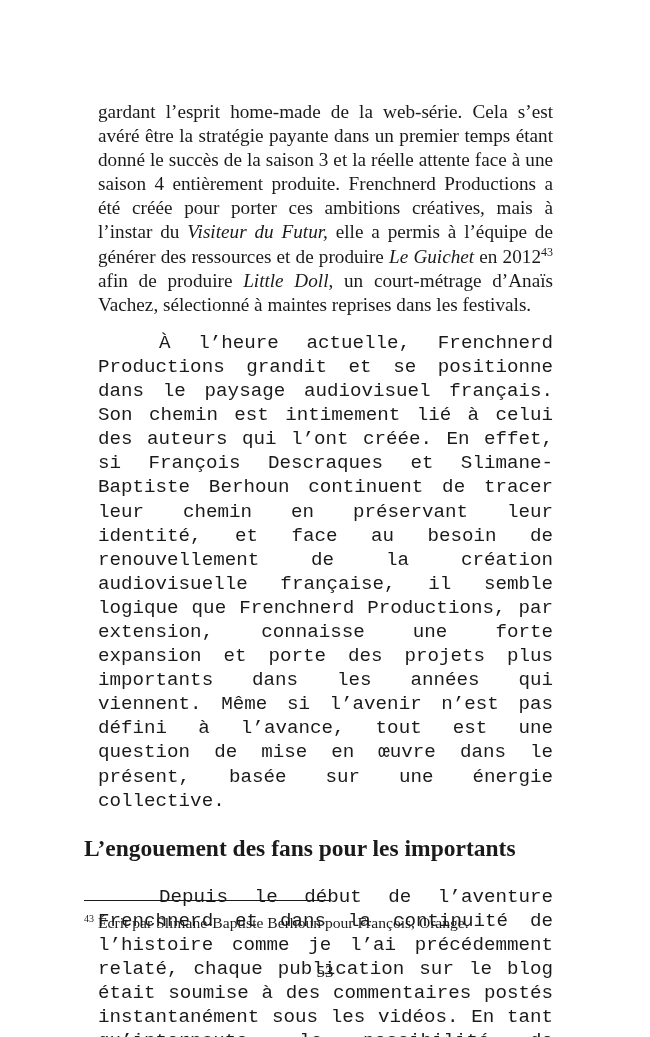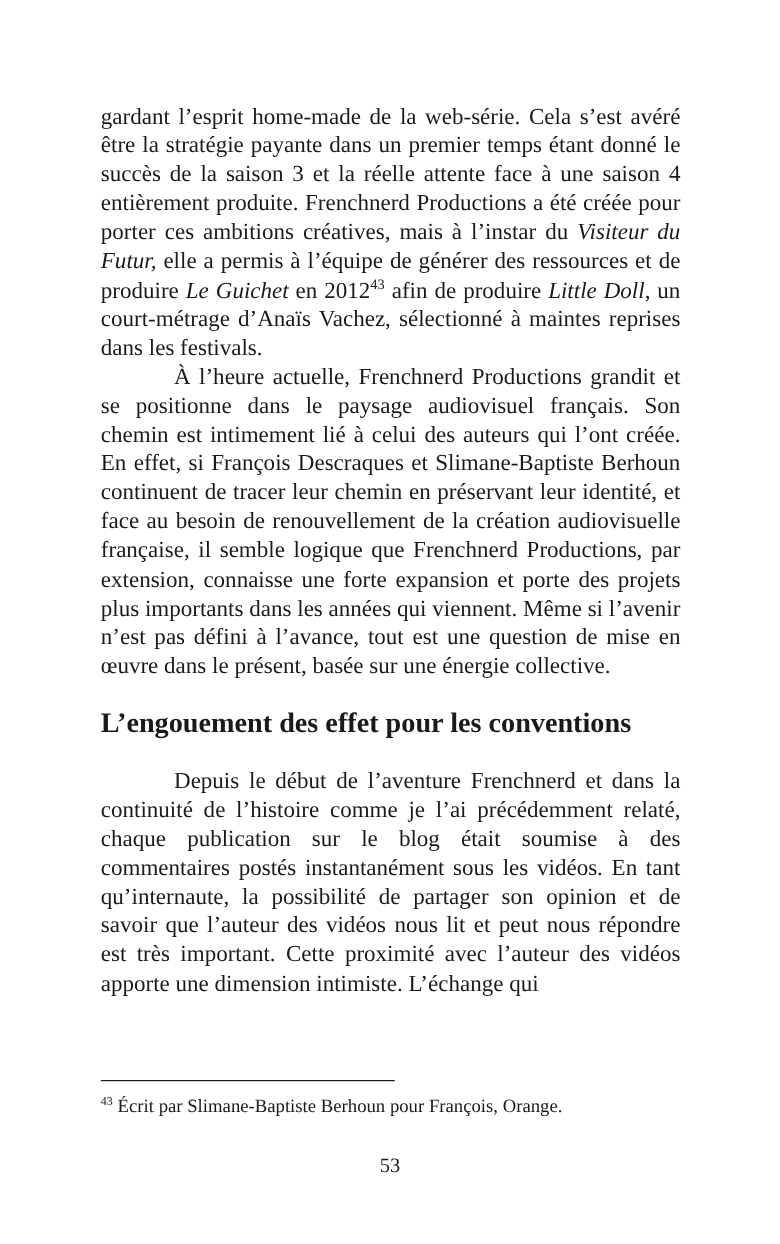--- a/index.html
+++ b/index.html
@@ -15,29 +15,30 @@
       color: #1a1a1a;
       font-family: "Liberation Serif", "DejaVu Serif", serif;
     }
     .page {
       position: absolute;
       left: 84px;
       top: 86px;
       width: 483px;
     }
     .para {
-      margin: 0;
+      margin: 14px;
       font-size: 19.2px;
       line-height: 24.1px;
       text-align: justify;
       text-justify: inter-word;
       hyphens: none;
     }
     .indent {
       text-indent: 61px;
+      font-family: Liberation Mono, monospace;
     }
     .heading {
       margin: 20px 0 22px 0;
       font-size: 23.5px;
       line-height: 30px;
       font-weight: bold;
       text-align: left;
     }
     sup.fnref {
       font-size: 12px;
@@ -78,21 +79,21 @@
     em { font-style: italic; }
   </style>
 </head>
 <body>
 
 <div class="page">
   <p class="para"><span>gardant l’esprit home-made de la web-série. Cela s’est avéré être la stratégie payante dans un premier temps étant donné le succès de la saison 3 et la réelle attente face à une saison 4 entièrement produite. Frenchnerd Productions a été créée pour porter ces ambitions créatives, mais à l’instar du </span><em>Visiteur du Futur,</em><span> elle a permis à l’équipe de générer des ressources et de produire </span><em>Le Guichet</em><span> en 2012</span><sup class="fnref">43</sup><span> afin de produire </span><em>Little Doll</em><span>, un court-métrage d’Anaïs Vachez, sélectionné à maintes reprises dans les festivals.</span></p>
 
   <p class="para indent">À l’heure actuelle, Frenchnerd Productions grandit et se positionne dans le paysage audiovisuel français. Son chemin est intimement lié à celui des auteurs qui l’ont créée. En effet, si François Descraques et Slimane-Baptiste Berhoun continuent de tracer leur chemin en préservant leur identité, et face au besoin de renouvellement de la création audiovisuelle française, il semble logique que Frenchnerd Productions, par extension, connaisse une forte expansion et porte des projets plus importants dans les années qui viennent. Même si l’avenir n’est pas défini à l’avance, tout est une question de mise en œuvre dans le présent, basée sur une énergie collective.</p>
 
-  <h2 class="heading">L’engouement des effet pour les conventions</h2>
+  <h2 class="heading">L’engouement des fans pour les importants</h2>
 
   <p class="para indent">Depuis le début de l’aventure Frenchnerd et dans la continuité de l’histoire comme je l’ai précédemment relaté, chaque publication sur le blog était soumise à des commentaires postés instantanément sous les vidéos. En tant qu’internaute, la possibilité de partager son opinion et de savoir que l’auteur des vidéos nous lit et peut nous répondre est très important. Cette proximité avec l’auteur des vidéos apporte une dimension intimiste. L’échange qui</p>
 </div>
 
 <div class="footnote-rule"></div>
 
 <div class="footnote"><sup>43</sup><span>Écrit par Slimane-Baptiste Berhoun pour François, Orange.</span></div>
 
 <div class="page-number">53</div>
 

